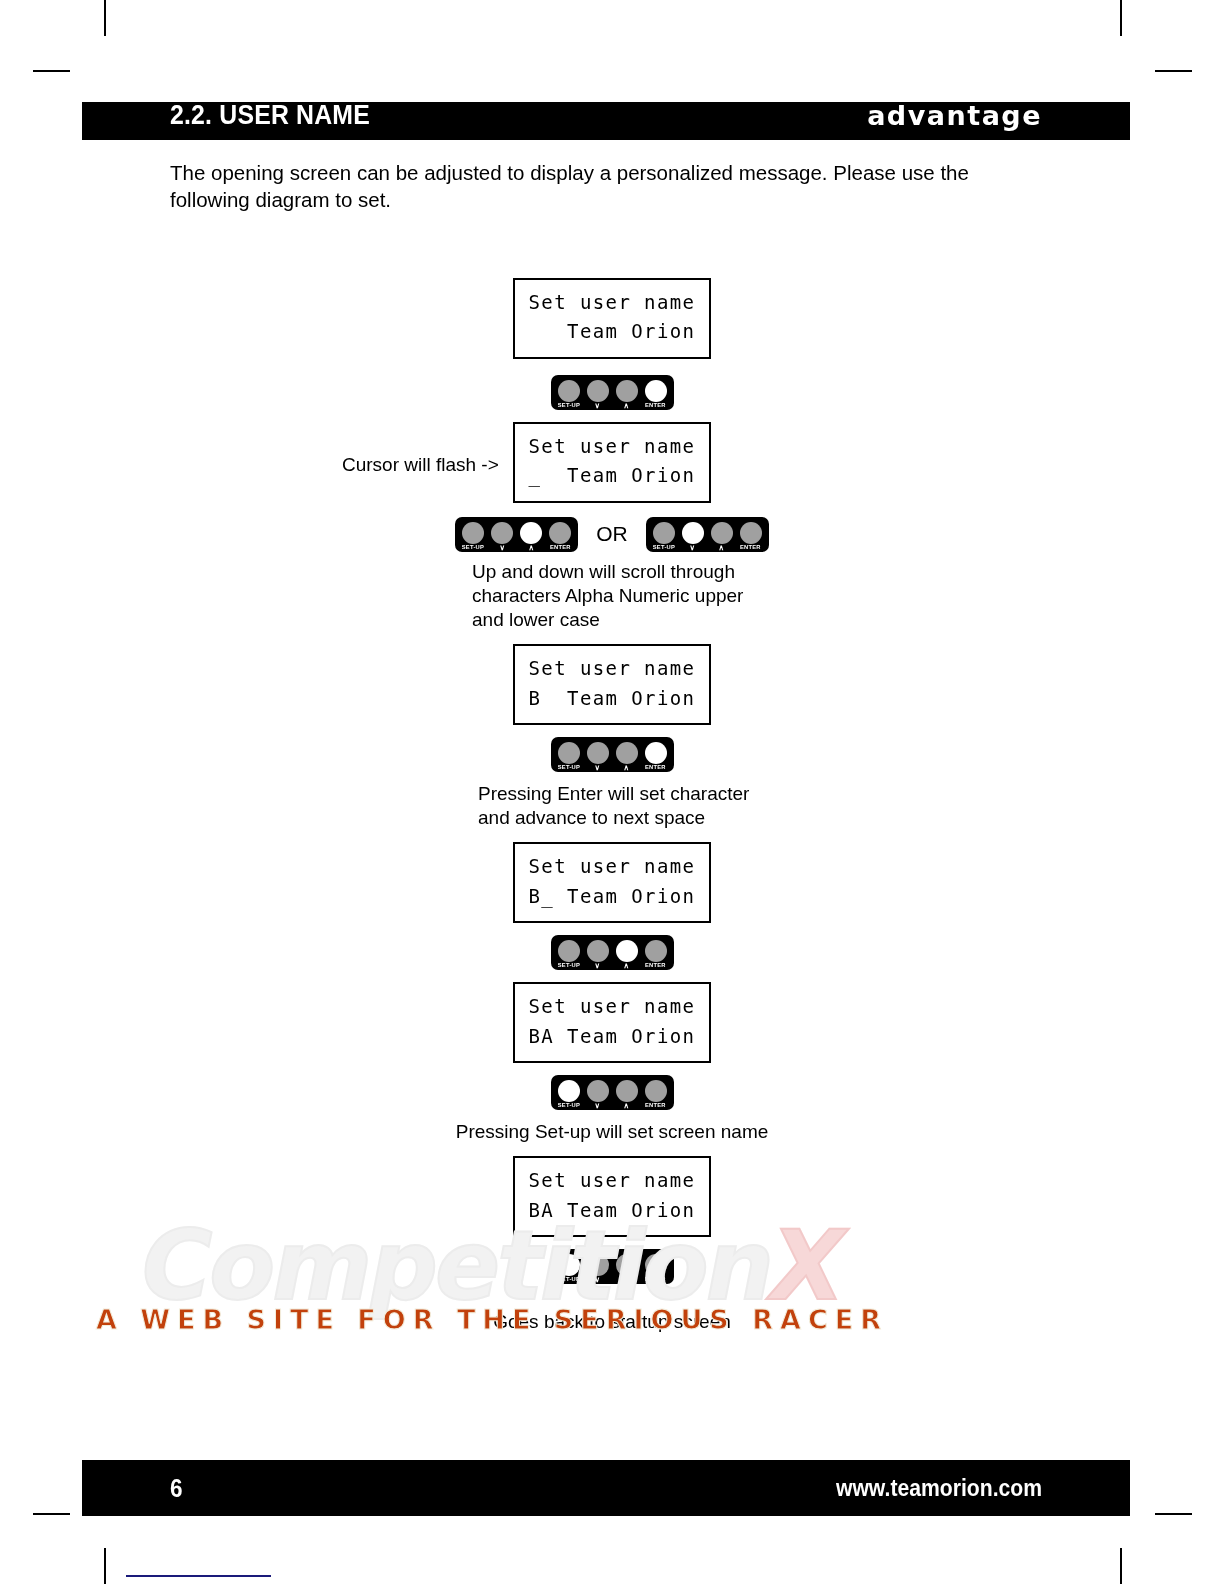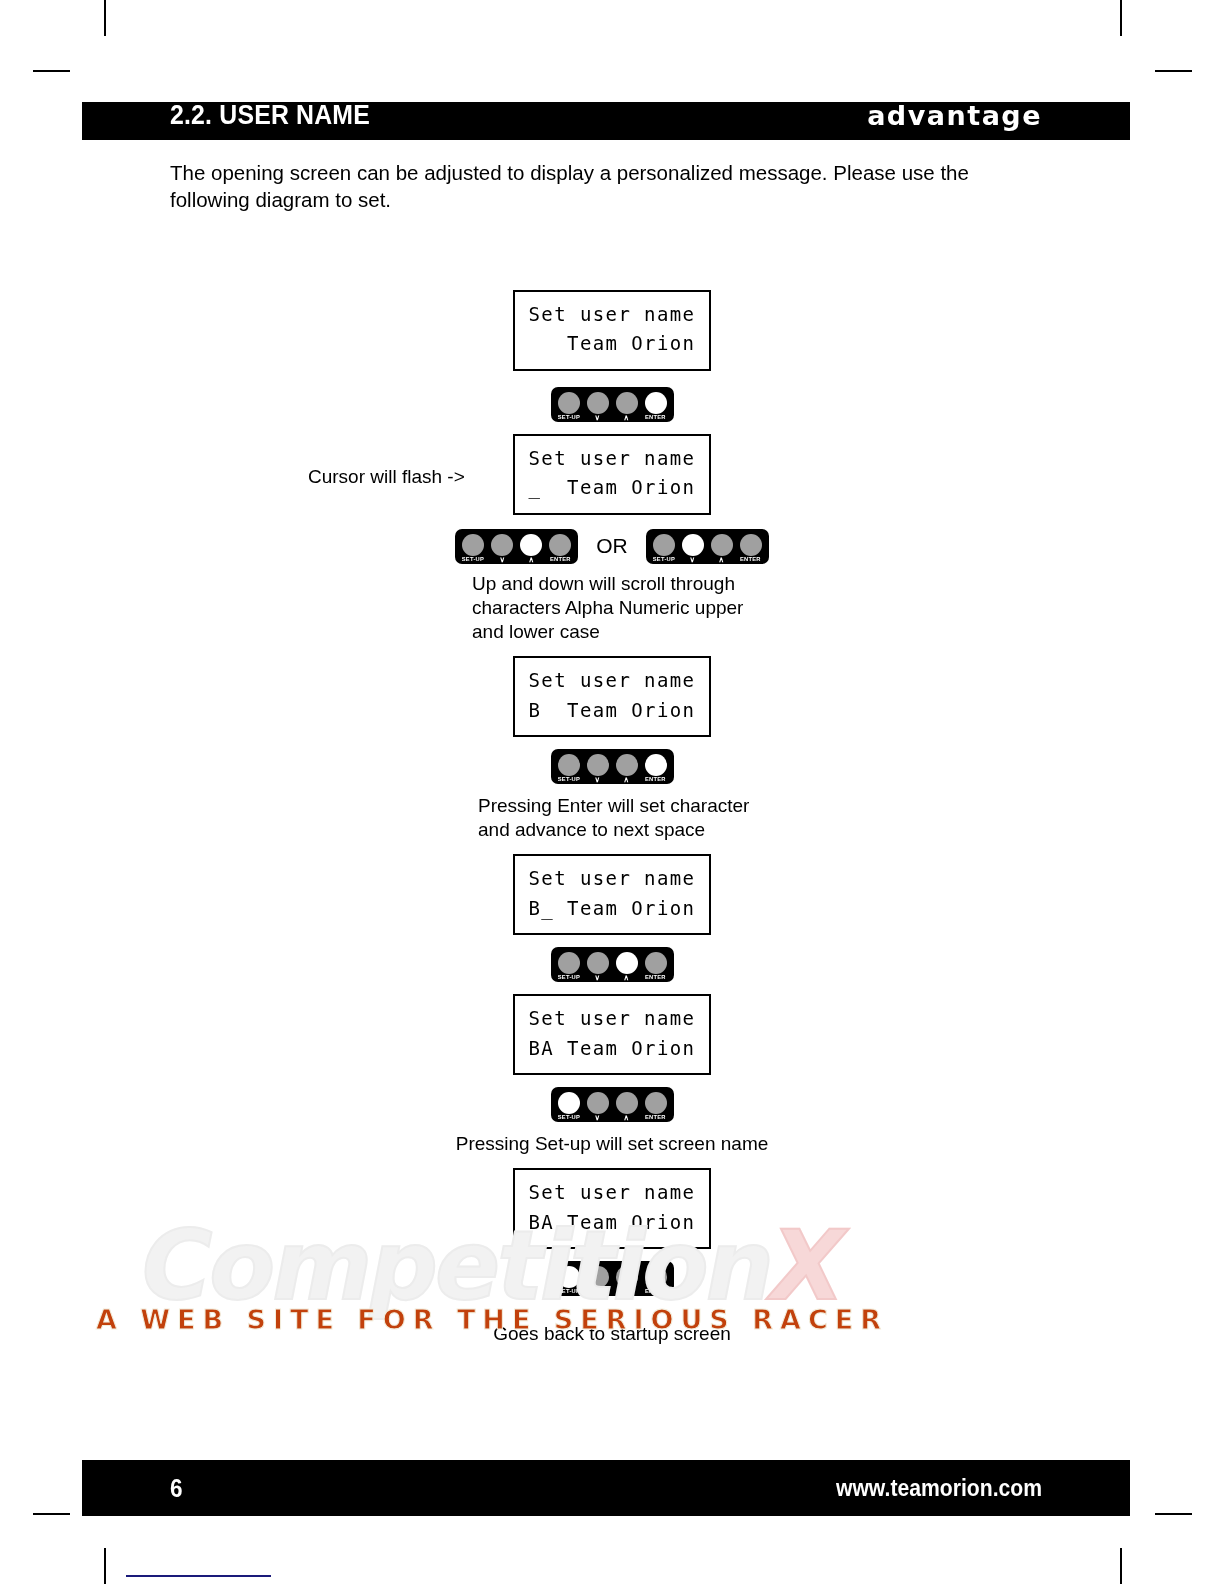--- a/index.html
+++ b/index.html
@@ -72,21 +72,21 @@
     width: 860px;
     font-size: 20.5px;
     line-height: 1.3;
     font-family: "Liberation Sans", sans-serif;
   }
 
   
   .flow {
     position: absolute;
     left: 0;
-    top: 280px;
+    top: 268px;
     width: 1224px;
   }
   .row {
     position: relative;
     display: flex;
     justify-content: center;
     align-items: center;
   }
 
   
@@ -148,20 +148,21 @@
     font-size: 21px;
     font-family: "Liberation Sans", sans-serif;
     margin: 0 18px;
   }
 
   .cursor-note {
     position: absolute;
     font-size: 19px;
     white-space: nowrap;
     font-family: "Liberation Sans", sans-serif;
+    margin-left: 34px;
   }
 
   
   .watermark {
     position: absolute;
     left: 0;
     top: 1218px;
     width: 984px;
     text-align: center;
     pointer-events: none;

